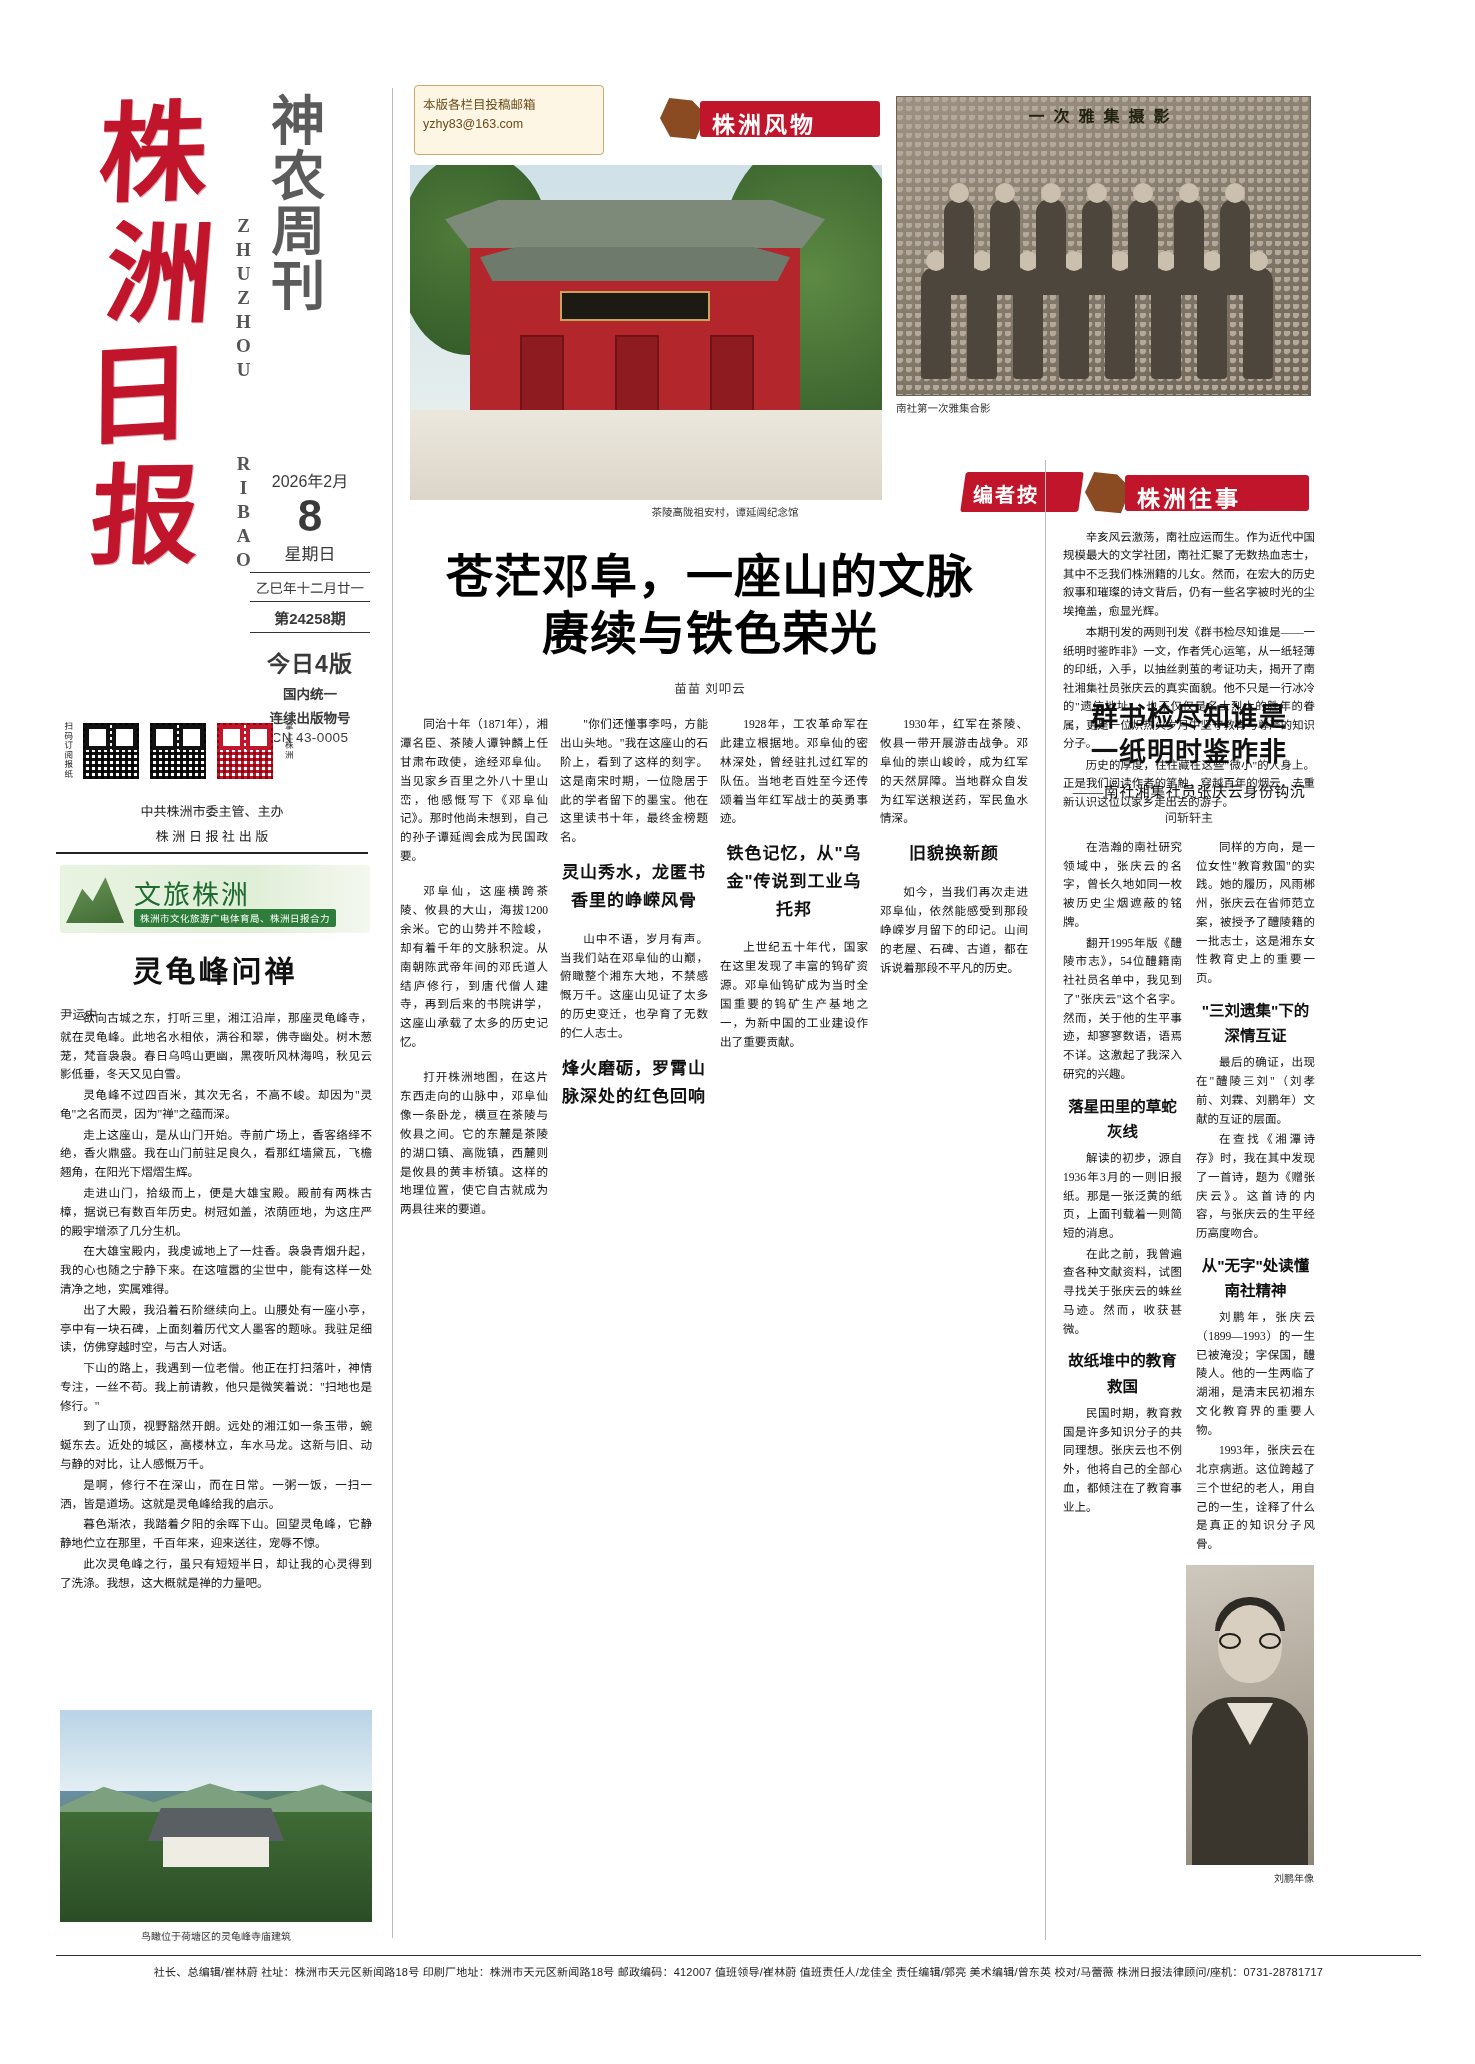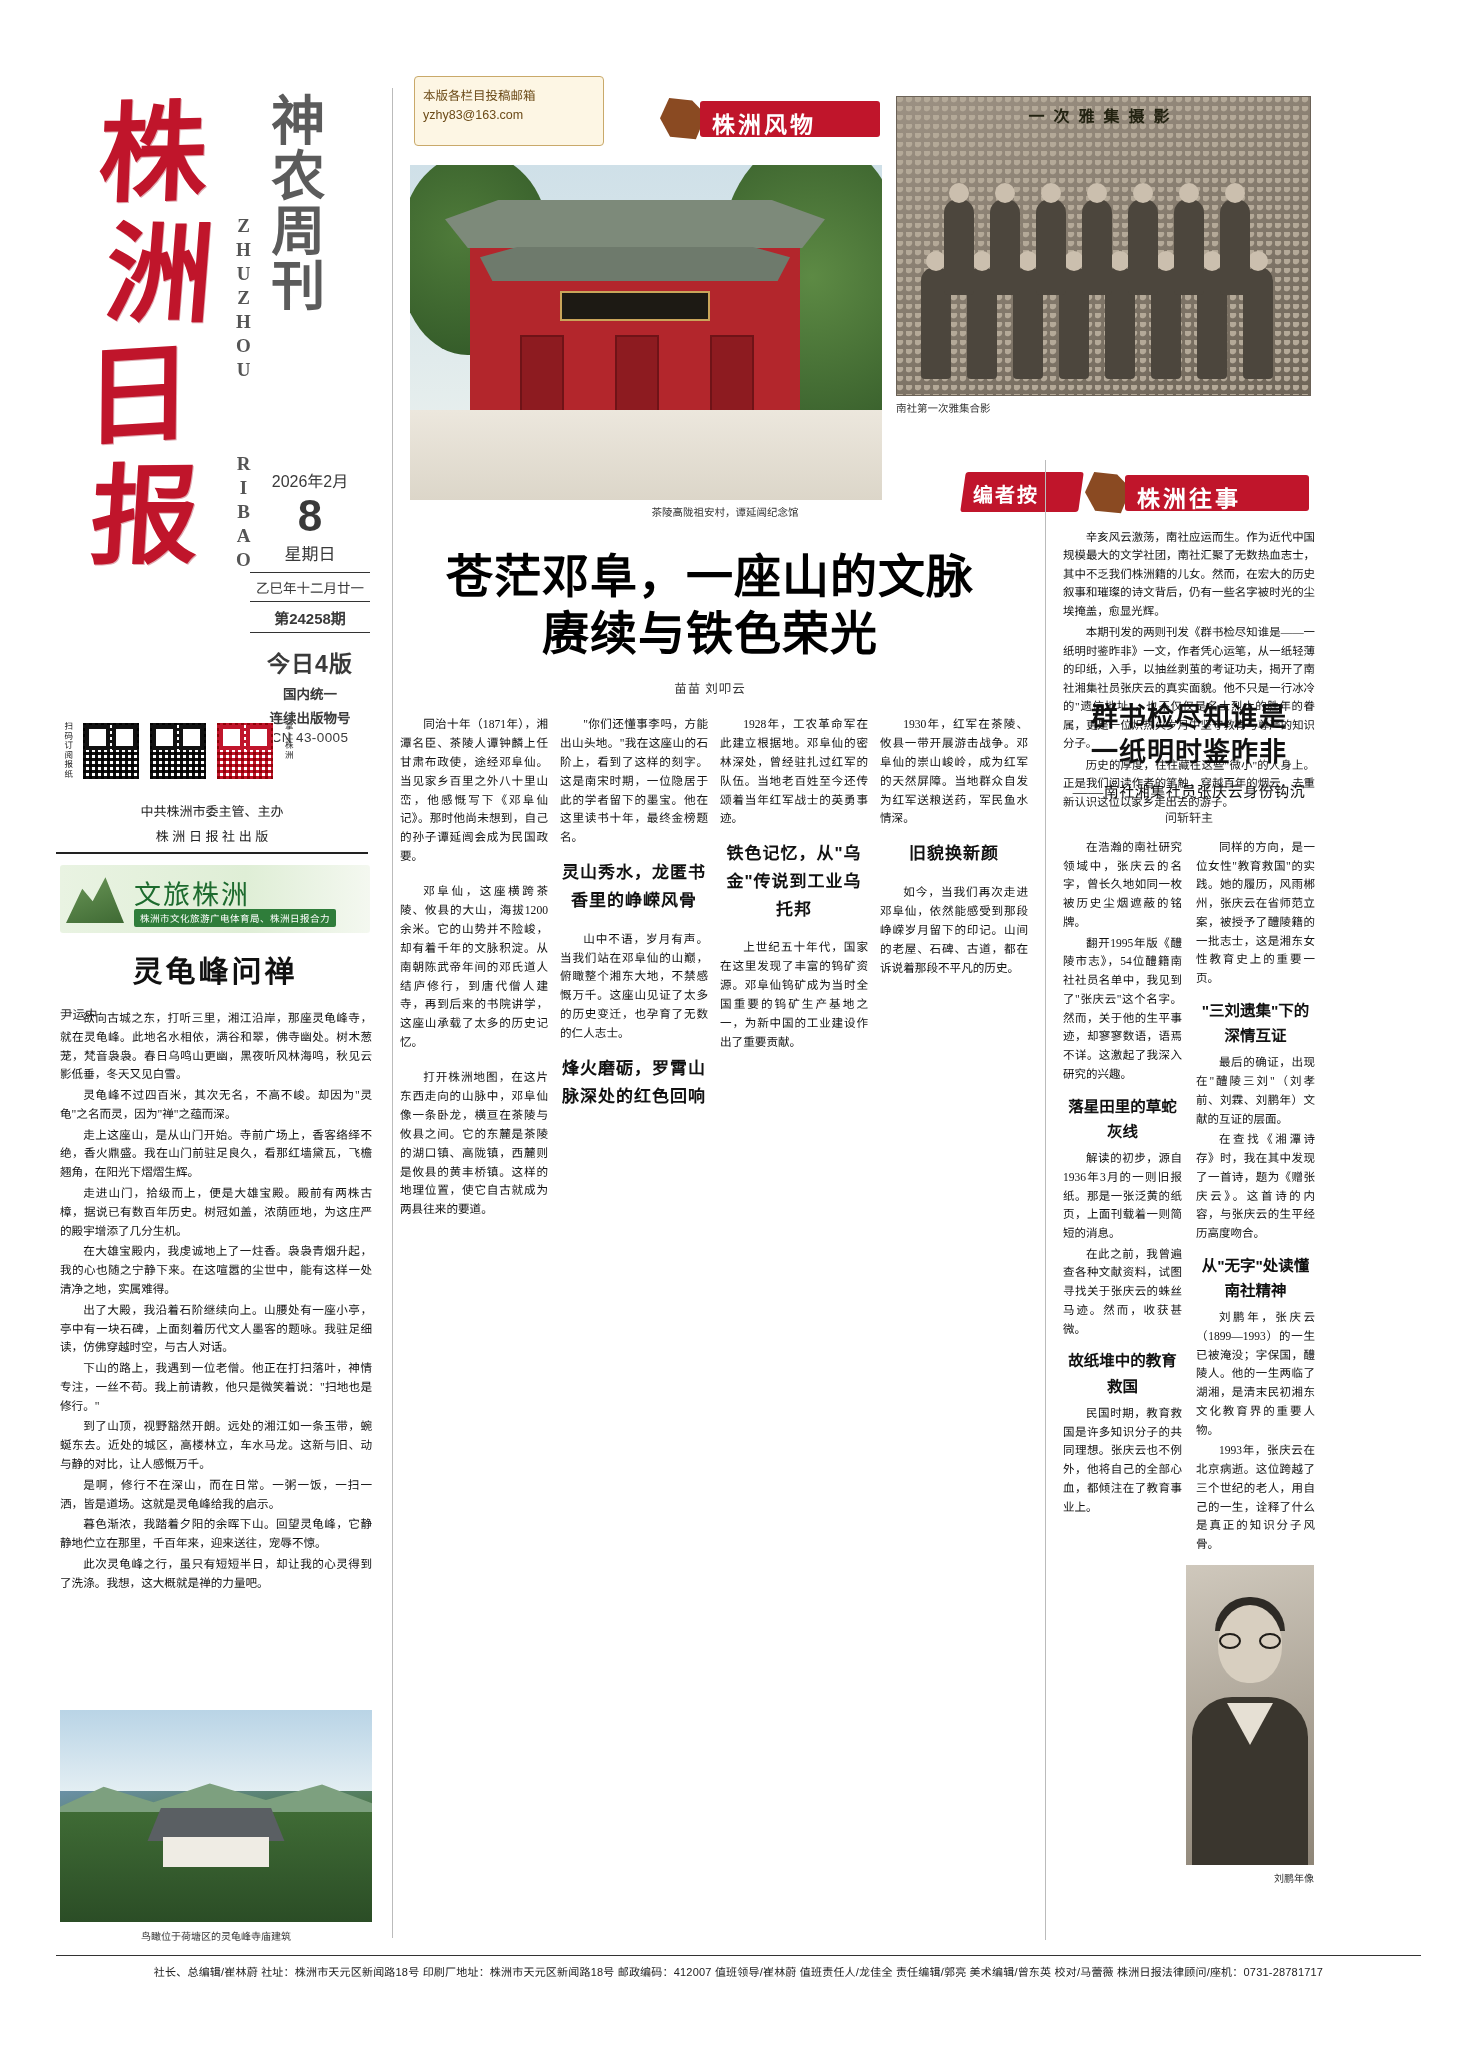--- a/index.html
+++ b/index.html
@@ -107,21 +107,21 @@
       background:linear-gradient(170deg,#8fb0c8 0%,#6d92ae 28%,#4f7a52 55%,#37612f 100%);
       overflow:hidden; }
   .lc-photo .sky{position:absolute;inset:0 0 62% 0;background:linear-gradient(180deg,#b9d4e6,#e3eef3);}
   .lc-photo .hills{position:absolute;left:0;right:0;top:30%;height:26%;background:#7da07f;clip-path:polygon(0 60%,14% 24%,30% 52%,48% 18%,66% 48%,84% 20%,100% 54%,100% 100%,0 100%);}
   .lc-photo .trees{position:absolute;left:0;right:0;bottom:0;height:52%;background:linear-gradient(180deg,#3f6b35,#2b4d26);}
   .lc-photo .roof{position:absolute;left:28%;top:46%;width:44%;height:16%;background:#5a5f63;clip-path:polygon(0 100%,10% 0,90% 0,100% 100%);}
   .lc-photo .wall{position:absolute;left:33%;top:60%;width:34%;height:14%;background:#efece4;}
   .lc-cap { position:absolute; left:60px; top:1928px; width:312px; text-align:center; font-size:10px; color:#333;}
 
   
-  .mailbox { position:absolute; left:414px; top:76px; width:190px; height:70px;
+  .mailbox { position:absolute; left:414px; top:85px; width:190px; height:70px;
      background:#fdf6e4; border:1.6px solid #c9a96a; border-radius:4px; padding:10px 8px;
      font-size:12.5px; line-height:1.55; color:#6b4a17; font-family:"Liberation Sans", sans-serif;}
 
   .pic-temple { position:absolute; left:410px; top:165px; width:472px; height:335px; overflow:hidden; }
   .pic-temple .sky{position:absolute;inset:0;background:linear-gradient(180deg,#cfe0e8,#eef3ef);}
   .pic-temple .foliageL{position:absolute;left:-10px;top:-10px;width:150px;height:200px;background:radial-gradient(circle at 40% 40%,#4f7b3a,#2f5526);border-radius:45%;}
   .pic-temple .foliageR{position:absolute;right:-25px;top:-20px;width:190px;height:330px;background:radial-gradient(circle at 50% 40%,#5d8a44,#2c5124);border-radius:40%;}
   .pic-temple .bldg{position:absolute;left:60px;top:60px;width:330px;height:200px;background:#b3262c;}
   .pic-temple .roof1{position:absolute;left:35px;top:35px;width:380px;height:48px;background:#7d8a7a;clip-path:polygon(6% 100%,0 40%,14% 0,86% 0,100% 40%,94% 100%);}
   .pic-temple .roof2{position:absolute;left:70px;top:82px;width:310px;height:34px;background:#6e7a6c;clip-path:polygon(4% 100%,0 30%,12% 0,88% 0,100% 30%,96% 100%);}

